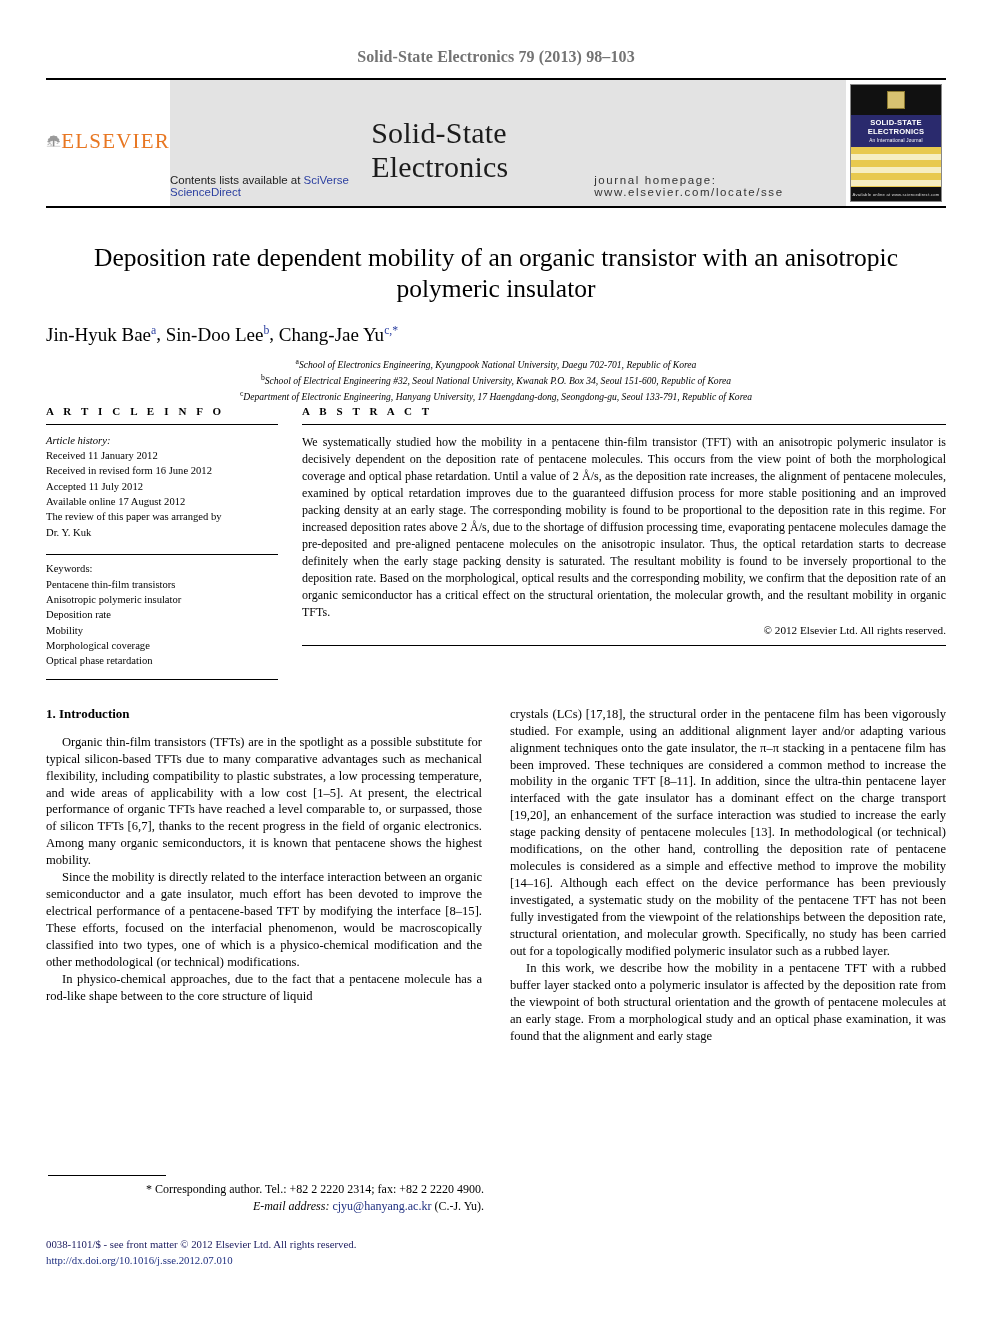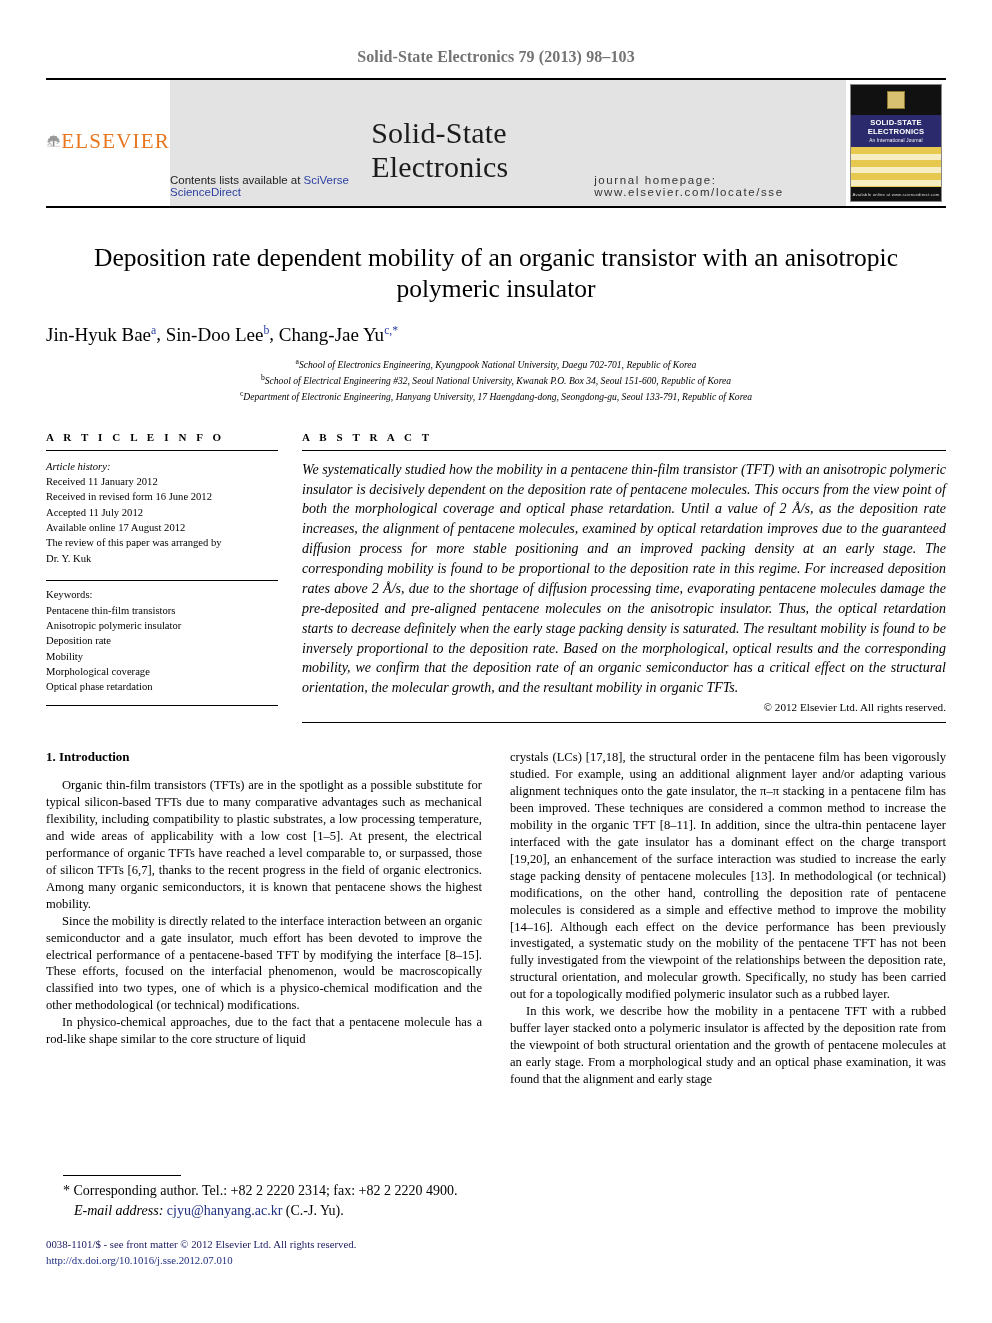--- a/index.html
+++ b/index.html
@@ -195,21 +195,20 @@
     text-align: center;
   }
   .affiliations sup {
     font-size: 0.8em;
     font-style: normal;
     vertical-align: super;
   }
 
   
   .info-abstract {
-    margin-top: 26px;
     display: flex;
     gap: 24px;
   }
   .col-info { width: 232px; flex: 0 0 232px; }
   .col-abstract { flex: 1 1 auto; }
 
   .sec-head {
     font-family: "Liberation Serif", serif;
     font-weight: bold;
     font-size: 11px;
@@ -224,24 +223,23 @@
     font-size: 10.6px;
     line-height: 1.45;
   }
   .info-body .lbl { font-style: italic; font-weight: normal; }
   .keywords-block { padding-top: 6px; font-size: 10.6px; line-height: 1.45; }
   .spacer-14 { height: 14px; }
   .spacer-10 { height: 10px; }
 
   .abstract-body {
     padding-top: 9px;
-    font-size: 14px;
+    font-size: 12px;
     line-height: 1.42;
     text-align: justify;
-    font-style: italic;
   }
   .copyright-line {
     text-align: right;
     font-size: 11.2px;
     margin-top: 3px;
   }
 
   
   .body-cols {
     margin-top: 26px;
@@ -260,25 +258,26 @@
     font-size: 12.6px;
     line-height: 1.345;
     text-align: justify;
     text-indent: 16px;
   }
   p.bodytext.noindent { text-indent: 0; }
 
   
   .footnote {
     position: absolute;
-    left: 63px;
+    left: 48px;
     top: 1175px;
     width: 436px;
-    font-size: 14px;
+    font-size: 12px;
     line-height: 1.45;
+    text-align: right;
   }
   .footnote-rule {
     border-top: 1px solid #000;
     width: 118px;
     margin-bottom: 5px;
   }
   .footnote .email-label { font-style: italic; }
   .footnote .email { color: #1f2f80; }
   .fn-indent { padding-left: 11px; text-indent: -11px; }
 
@@ -413,21 +412,21 @@
       <div style="height:9px"></div>
       <div class="rule-thick"></div>
     </div>
   </div>
 
   <div class="body-cols">
     <div class="bcol">
       <h2 class="section-title">1. Introduction</h2>
       <p class="bodytext">Organic thin-film transistors (TFTs) are in the spotlight as a possible substitute for typical silicon-based TFTs due to many comparative advantages such as mechanical flexibility, including compatibility to plastic substrates, a low processing temperature, and wide areas of applicability with a low cost [1–5]. At present, the electrical performance of organic TFTs have reached a level comparable to, or surpassed, those of silicon TFTs [6,7], thanks to the recent progress in the field of organic electronics. Among many organic semiconductors, it is known that pentacene shows the highest mobility.</p>
       <p class="bodytext">Since the mobility is directly related to the interface interaction between an organic semiconductor and a gate insulator, much effort has been devoted to improve the electrical performance of a pentacene-based TFT by modifying the interface [8–15]. These efforts, focused on the interfacial phenomenon, would be macroscopically classified into two types, one of which is a physico-chemical modification and the other methodological (or technical) modifications.</p>
-      <p class="bodytext">In physico-chemical approaches, due to the fact that a pentacene molecule has a rod-like shape similar to the core structure of liquid</p>
+      <p class="bodytext">In physico-chemical approaches, due to the fact that a pentacene molecule has a rod-like shape between to the core structure of liquid</p>
     </div>
     <div class="bcol">
       <p class="bodytext noindent">crystals (LCs) [17,18], the structural order in the pentacene film has been vigorously studied. For example, using an additional alignment layer and/or adapting various alignment techniques onto the gate insulator, the π–π stacking in a pentacene film has been improved. These techniques are considered a common method to increase the mobility in the organic TFT [8–11]. In addition, since the ultra-thin pentacene layer interfaced with the gate insulator has a dominant effect on the charge transport [19,20], an enhancement of the surface interaction was studied to increase the early stage packing density of pentacene molecules [13]. In methodological (or technical) modifications, on the other hand, controlling the deposition rate of pentacene molecules is considered as a simple and effective method to improve the mobility [14–16]. Although each effect on the device performance has been previously investigated, a systematic study on the mobility of the pentacene TFT has not been fully investigated from the viewpoint of the relationships between the deposition rate, structural orientation, and molecular growth. Specifically, no study has been carried out for a topologically modified polymeric insulator such as a rubbed layer.</p>
       <p class="bodytext">In this work, we describe how the mobility in a pentacene TFT with a rubbed buffer layer stacked onto a polymeric insulator is affected by the deposition rate from the viewpoint of both structural orientation and the growth of pentacene molecules at an early stage. From a morphological study and an optical phase examination, it was found that the alignment and early stage</p>
     </div>
   </div>
 
   <div class="footnote">
     <div class="footnote-rule"></div>
     <div class="fn-indent">* Corresponding author. Tel.: +82 2 2220 2314; fax: +82 2 2220 4900.</div>

